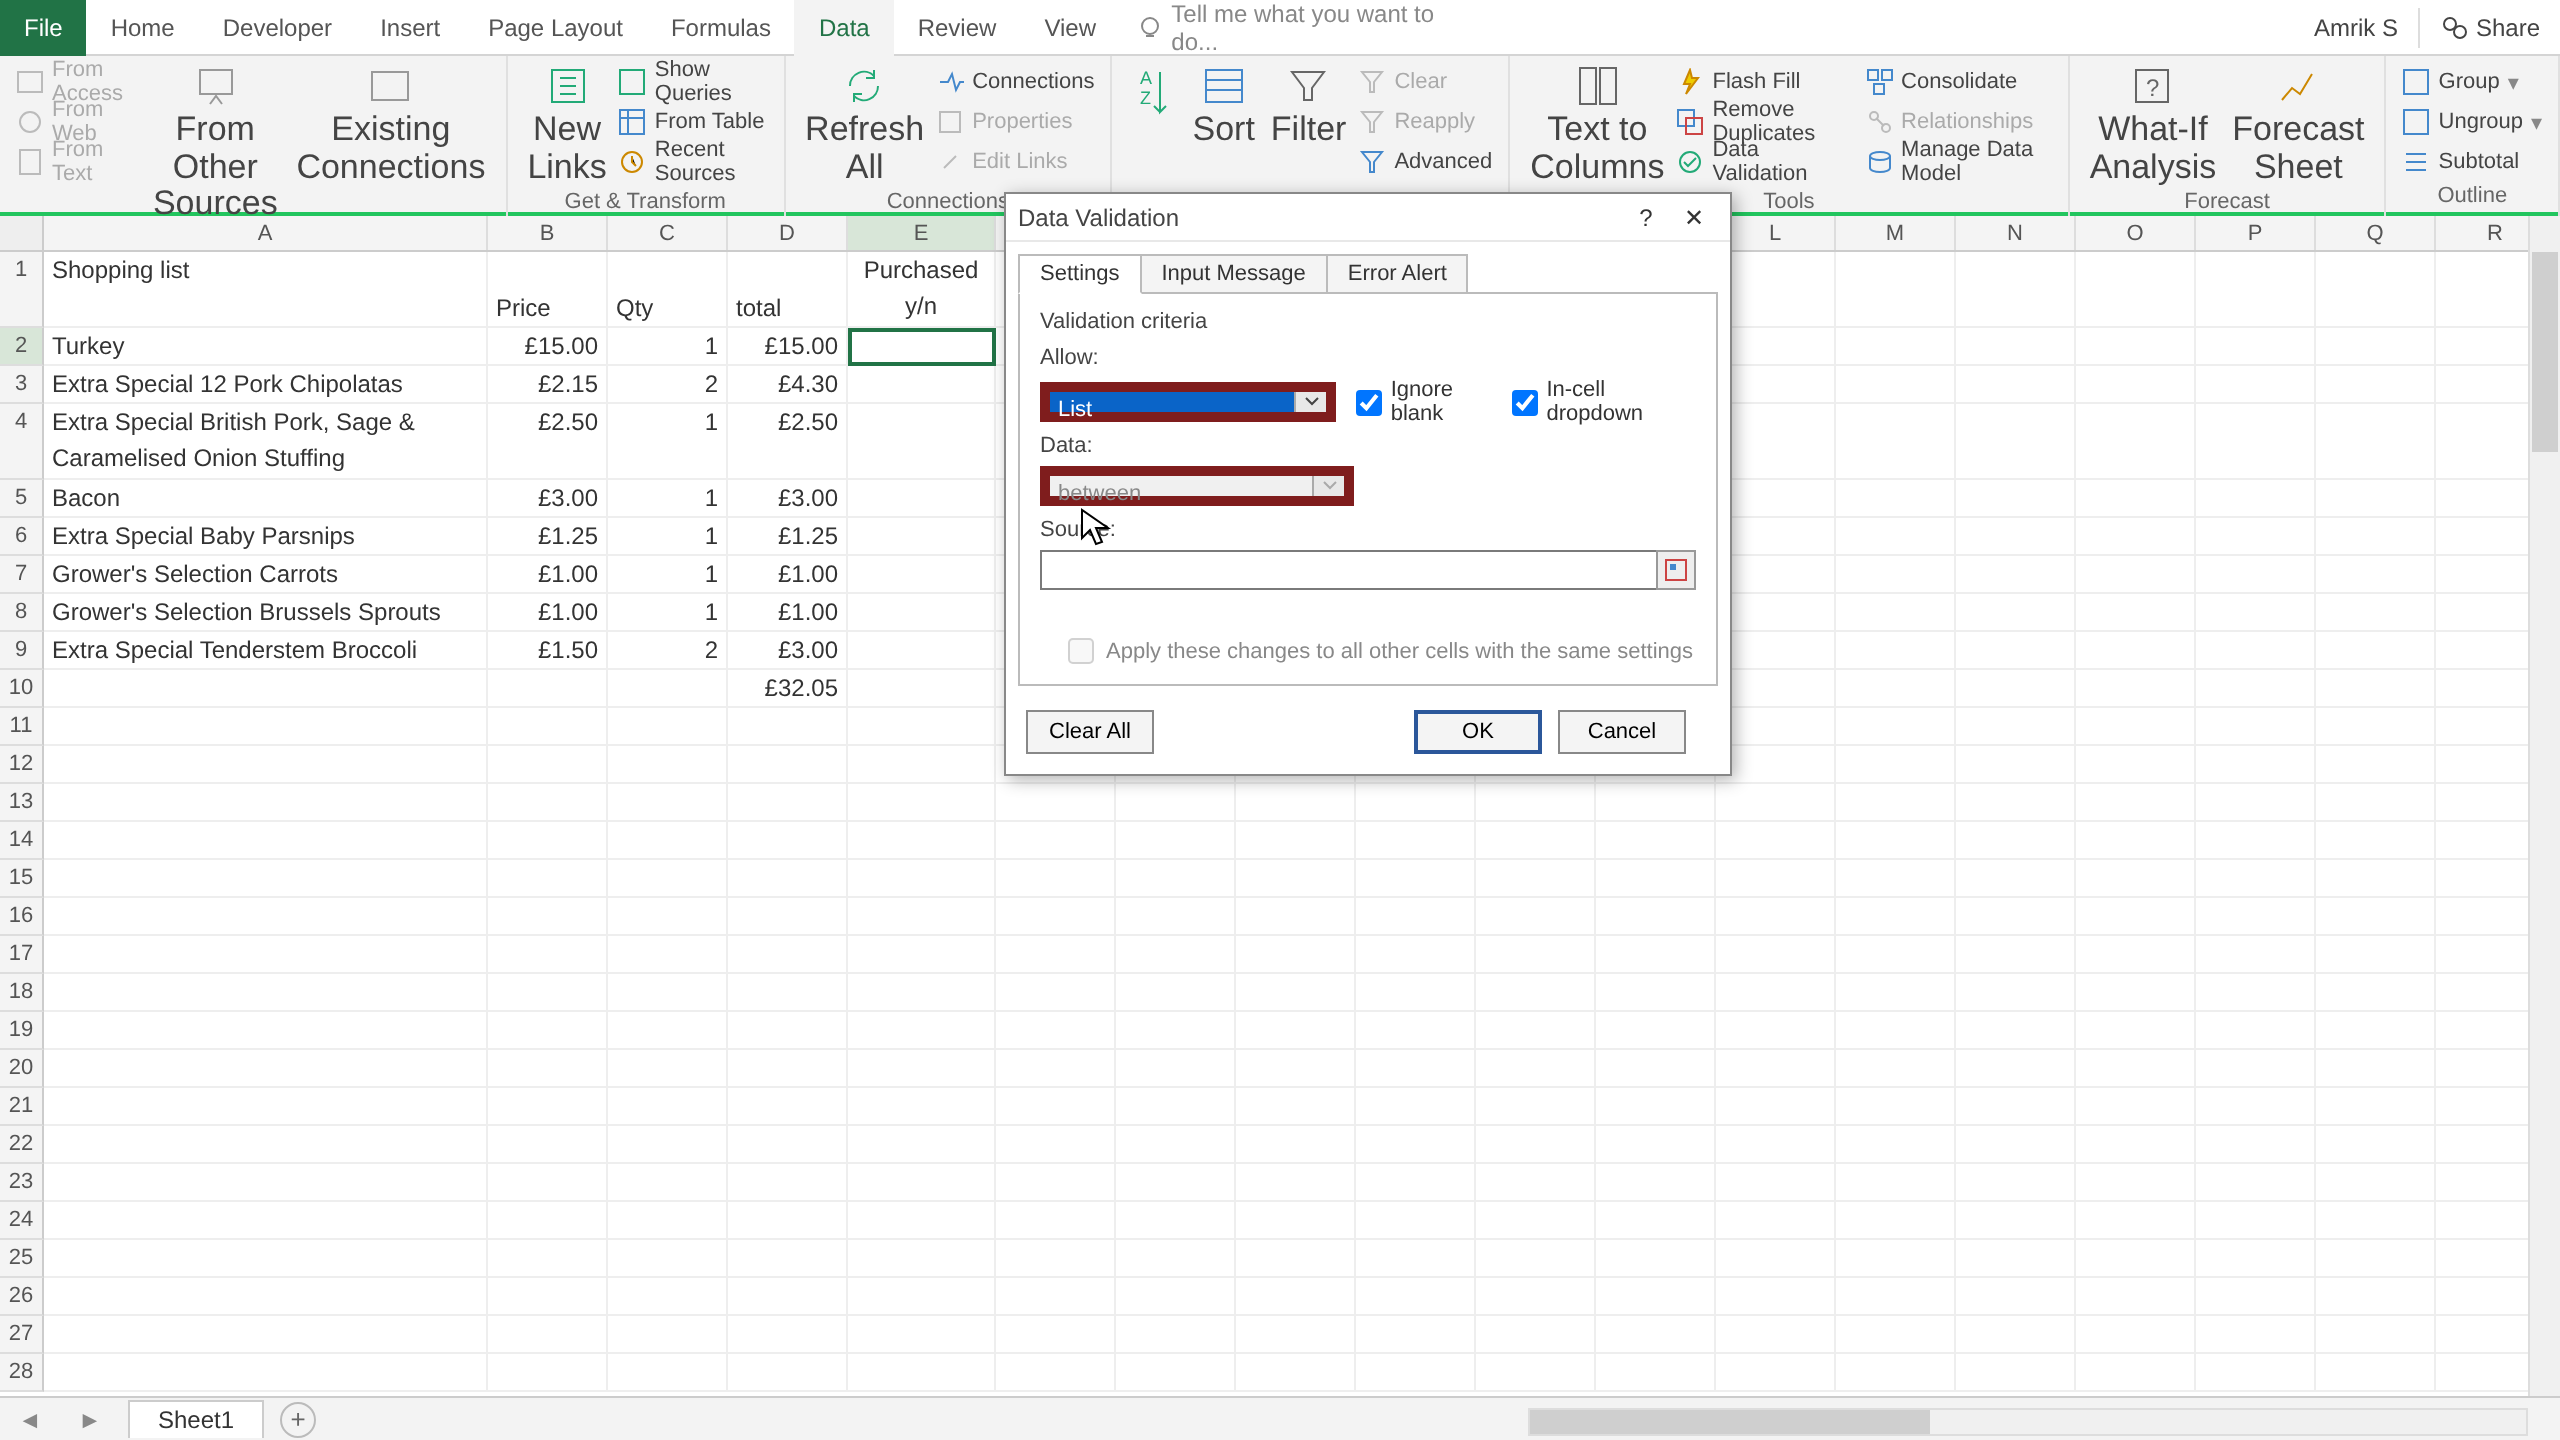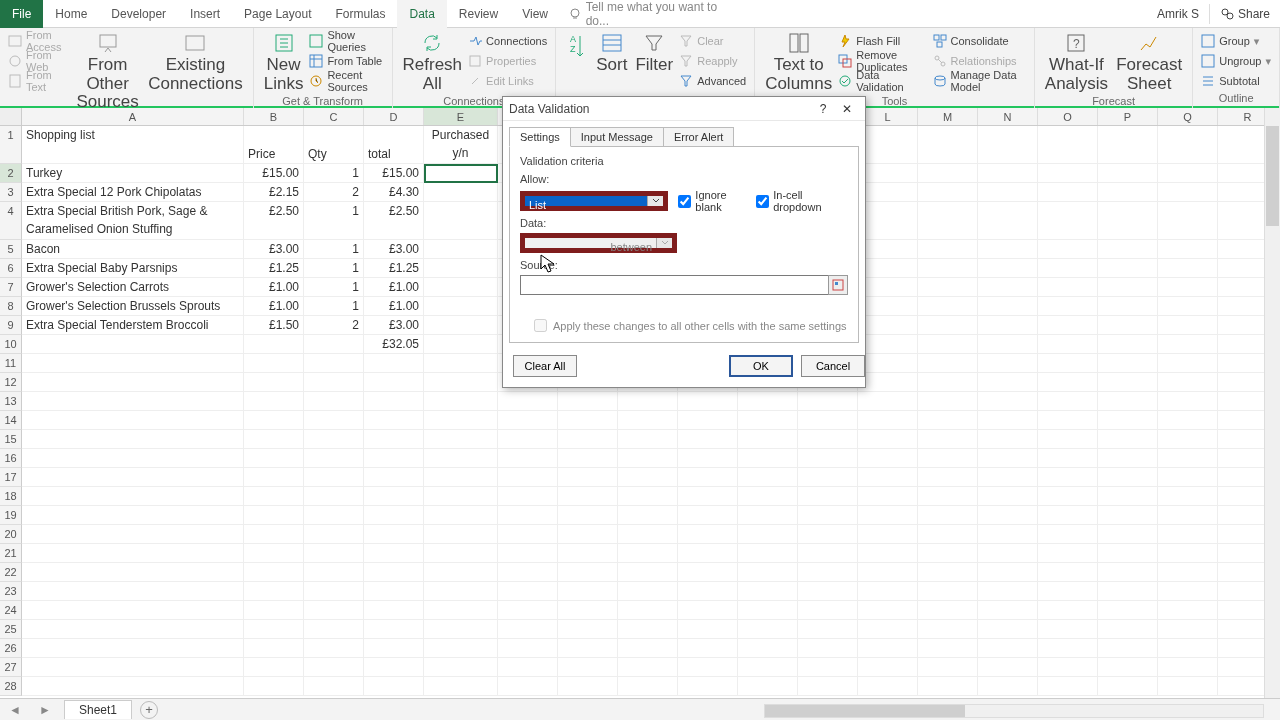--- a/index.html
+++ b/index.html
@@ -68,28 +68,28 @@
 .dlg-tab { border: 1px solid #bbb; padding: 3px 10px; font-size: 11px; background: #f4f4f4; margin-right: -1px; cursor: pointer; }
 .dlg-tab.active { background: #fff; border-bottom: 1px solid #fff; position: relative; z-index: 2; }
 .dlg-body { border: 1px solid #bbb; margin: 0 6px 6px 6px; padding: 8px 10px 10px 10px; margin-top: -1px; }
 .dlg-label { font-size: 11px; color: #444; }
 .dlg-row { display: flex; align-items: center; margin-top: 4px; gap: 10px; }
 .select { display:flex; align-items:stretch; width: 157px; height: 20px; border: 5px solid #7f1d1d; }
 .select .selval { flex:1; padding: 0 4px; font-size: 11px; line-height: 18px; }
 .select .selbtn { width: 16px; background: #e8e8e8; border-left: 1px solid #aaa; display:flex; align-items:center; justify-content:center; }
 .select.highlight .selval { background: #0a64c8; color: #fff; }
 .select.disabled { background: #f0f0f0; color: #888; }
-.select.disabled .selval { color: #888; text-align: right; }
+.select.disabled .selval { color: #888; }
 .cb { display: flex; align-items: center; gap: 4px; font-size: 11px; }
 .cb input { width: 13px; height: 13px; }
 .srcbox { display:flex; margin-top: 4px; }
 .srcbox input { flex:1; height: 20px; border: 1px solid #7a7a7a; padding: 0 4px; font-size: 11px; }
 .srcbox .refbtn { width: 20px; height: 20px; border: 1px solid #999; background: #eee; margin-left: -1px; display:flex; align-items:center; justify-content:center; }
 .applyrow { margin-top: 24px; display:flex; align-items:center; gap:6px; font-size:11px; color:#888;margin-left:14px; }
-.dlg-foot { display:flex; justify-content: space-between; padding: 6px 0 10px 10px; }
+.dlg-foot { display:flex; justify-content: space-between; padding: 6px 22px 10px 10px; }
 .btn { min-width: 64px; height: 22px; border: 1px solid #888; background: #f4f4f4; font-size: 11px; cursor: pointer; }
 .btn.primary { border: 2px solid #2b579a; }
 
 .cursor { position: absolute; top: 254px; left: 540px; pointer-events: none; }
 .scrollbar-bottom { position:absolute; bottom:0; right:16px; width:500px; height:18px; display:flex; align-items:center; }
 .sb-track { flex:1; height:14px; background:#f0f0f0; border:1px solid #ddd; position:relative; }
 .sb-thumb { position:absolute; left:0; top:0; height:12px; width:200px; background:#cfcfcf; }
 .scrollbar-right { position:absolute; top:108px; right:0; width:16px; bottom:22px; background:#f0f0f0; border-left:1px solid #ddd; }
 .scrollbar-right .vthumb { position:absolute; top:18px; left:1px; width:13px; height:100px; background:#cfcfcf; }
 </style>

